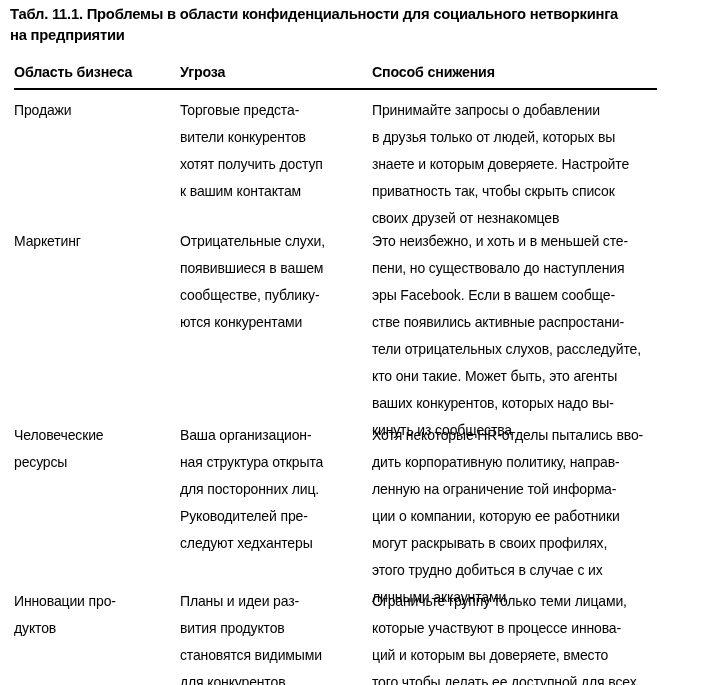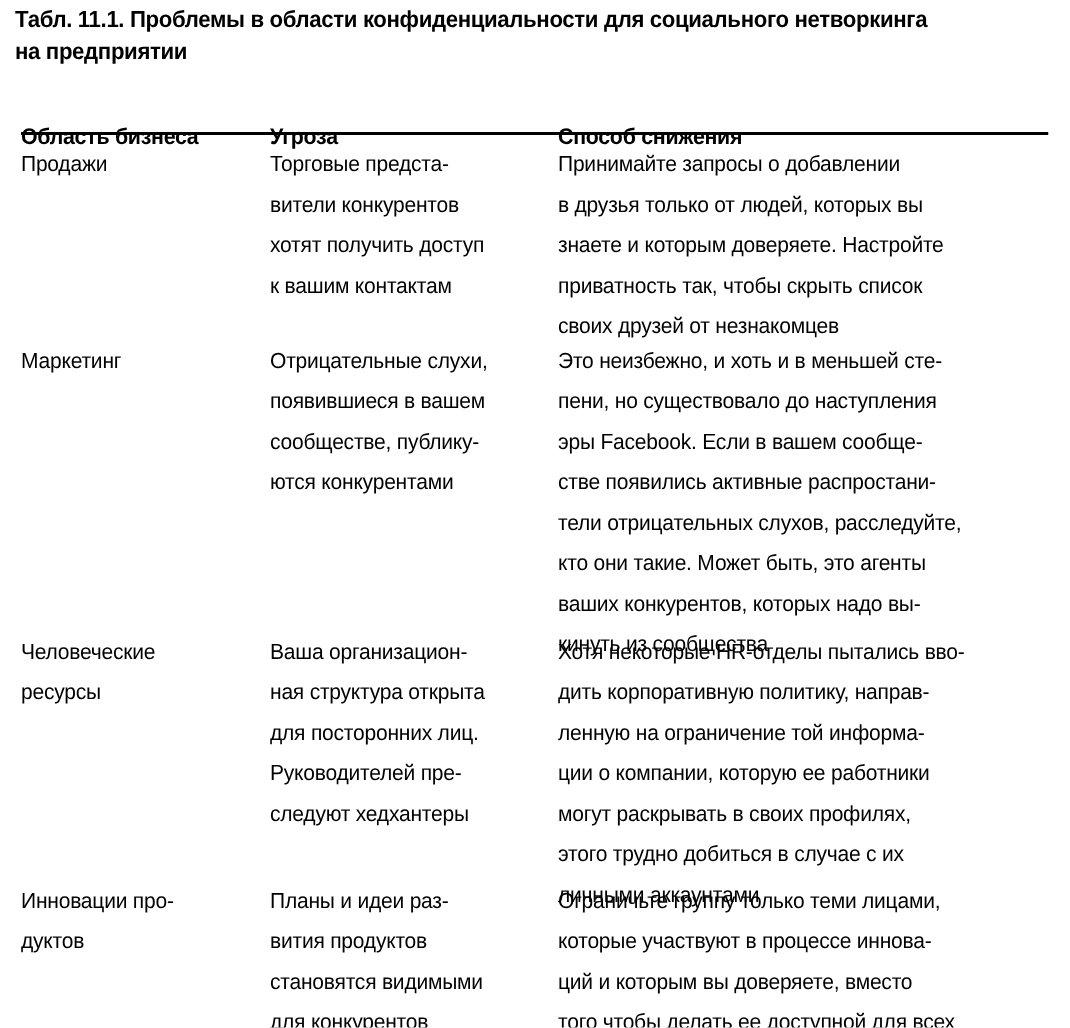--- a/index.html
+++ b/index.html
@@ -14,21 +14,20 @@
     font-family: "Liberation Sans", "DejaVu Sans", sans-serif;
     color: #000000;
     -webkit-font-smoothing: none;
   }
 
   .page {
     position: relative;
     width: 657px;
     height: 685px;
     overflow: hidden;
-    padding-left: 42px;
   }
 
   
   .caption {
     position: absolute;
     left: 10px;
     top: 3px;
     width: 690px;
     font-weight: bold;
     font-size: 15.5px;
@@ -46,21 +45,20 @@
     top: 0;
     width: 713px;
   }
 
   .head-row {
     position: absolute;
     left: 0;
     top: 62px;
     width: 713px;
     height: 27px;
-    margin-top: 20px;
   }
   .head-cell {
     position: absolute;
     top: 0;
     font-weight: bold;
     font-size: 15px;
     line-height: 20px;
     letter-spacing: -0.2px;
     white-space: nowrap;
     transform: scaleX(0.95);

